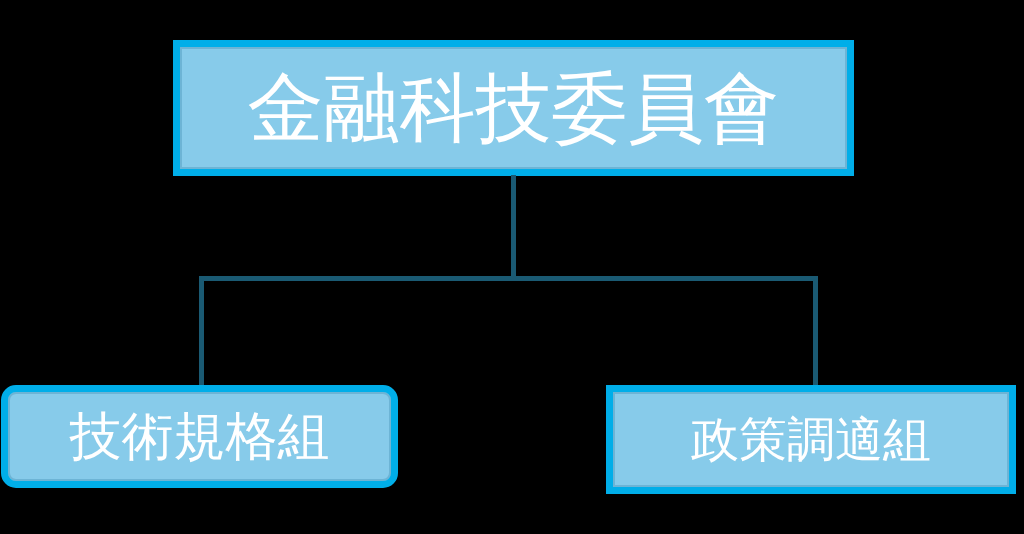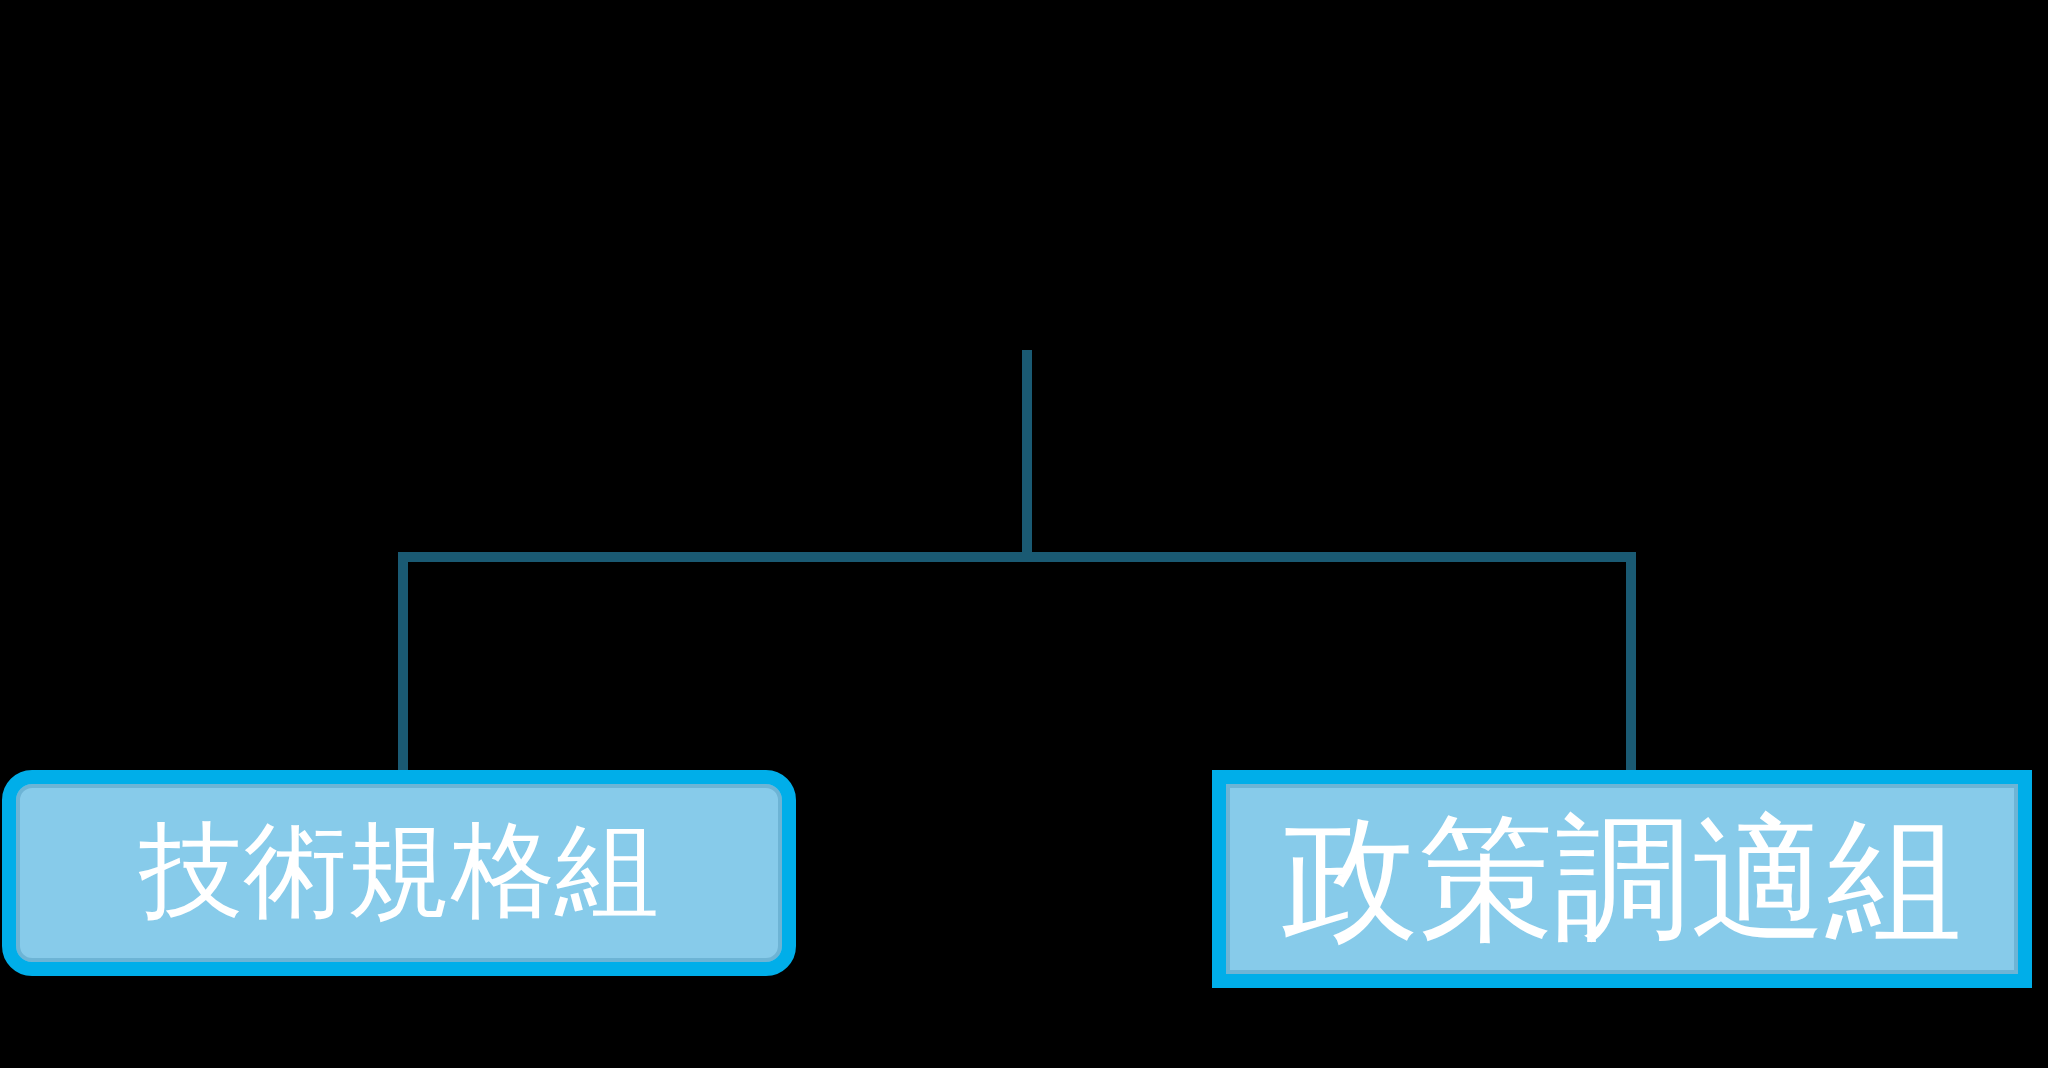--- a/index.html
+++ b/index.html
@@ -43,21 +43,21 @@
     width: 397px;
     height: 103px;
     font-size: 52px;
     border-radius: 15px;
   }
   .node-child-right {
     left: 606px;
     top: 385px;
     width: 410px;
     height: 109px;
-    font-size: 68px;
+    font-size: 48px;
   }
   .connector {
     position: absolute;
     background: var(--connector, #1A5A73);
   }
   .conn-stem {
     left: 511px;
     top: 175px;
     width: 5px;
     height: 106px;
@@ -83,20 +83,23 @@
   .node-label {
     display: inline-block;
     white-space: nowrap;
   }
 </style>
 </head>
 <body>
 
 <div class="stage">
 
+  <div class="node node-root">
+    <span class="node-label">金融科技委員會</span>
+  </div>
 
   <div class="connector conn-stem"></div>
   <div class="connector conn-hbar"></div>
   <div class="connector conn-drop-left"></div>
   <div class="connector conn-drop-right"></div>
 
   <div class="node node-child-left">
     <span class="node-label">技術規格組</span>
   </div>
 

